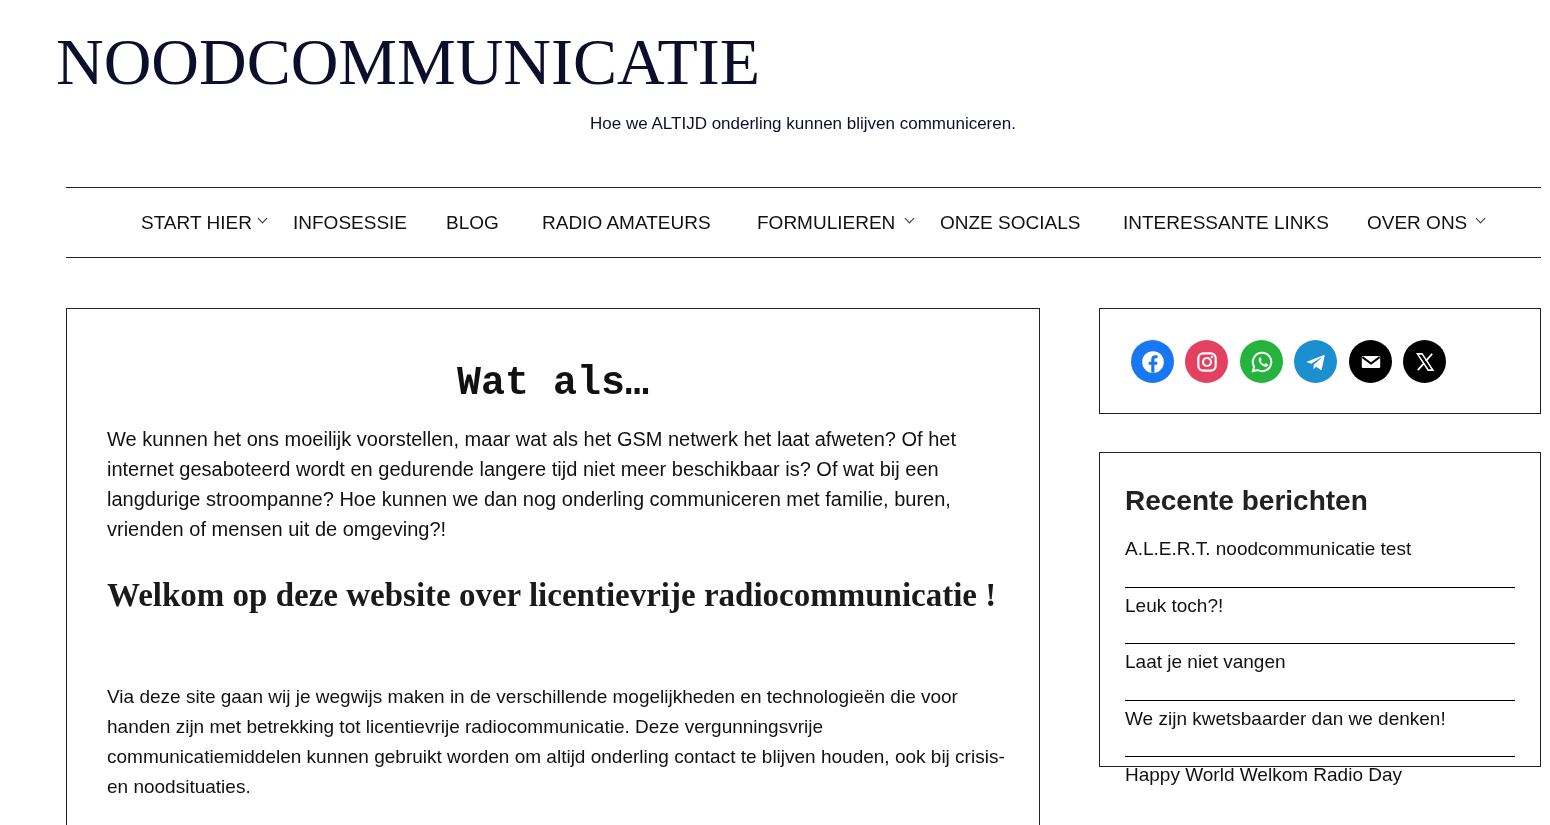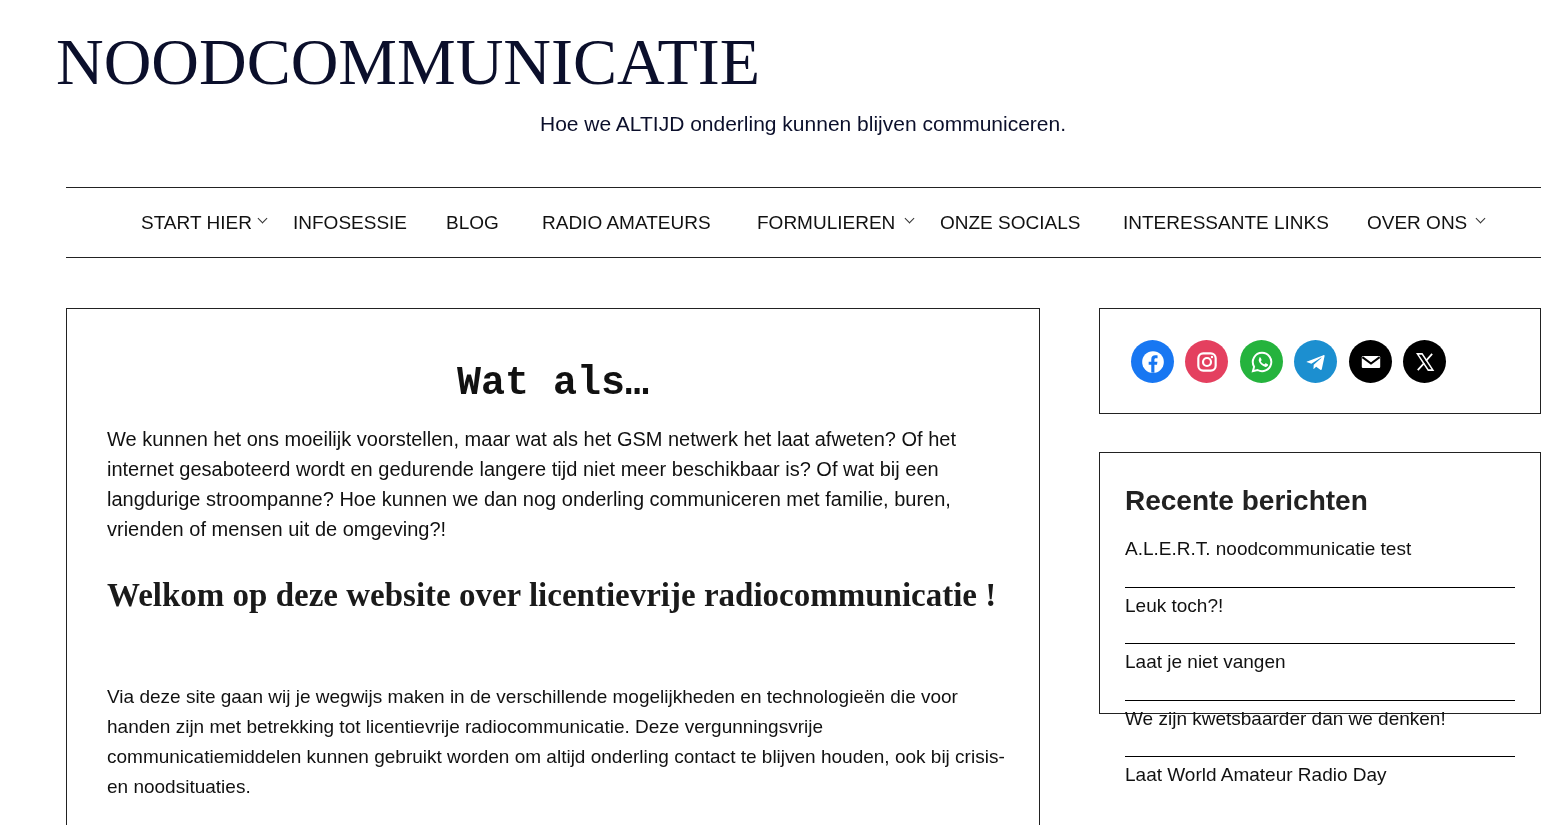--- a/index.html
+++ b/index.html
@@ -8,21 +8,21 @@
 
   .site-header { position: absolute; left: 0; top: 0; width: 1550px; text-align: center; }
   .site-title {
     position: absolute; left: 0; width: 1550px; top: 24px;
     font-family: "Liberation Serif", "DejaVu Serif", serif;
     font-size: 66px; line-height: 76px; color: #0b0f2b; letter-spacing: 0px;
     text-align: left; padding-left: 56px;
   }
   .site-tagline {
     position: absolute; left: 0; width: 1550px; top: 112px;
-    font-size: 21px; line-height: 24px; color: #0b0f2b; text-align: center; padding-left: 56px;
+    font-size: 17px; line-height: 24px; color: #0b0f2b; text-align: center; padding-left: 56px;
   }
 
   .main-nav {
     position: absolute; left: 66px; top: 187px; width: 1475px; height: 71px;
     border-top: 1.5px solid #222; border-bottom: 1.5px solid #222;
   }
   .nav-item {
     position: absolute; top: 0; height: 69px; line-height: 69px;
     font-size: 19px; color: #111; text-transform: uppercase; white-space: nowrap;
     cursor: pointer;
@@ -57,21 +57,21 @@
     position: absolute; left: 1099px; top: 308px; width: 442px; height: 106px;
     border: 1.3px solid #222;
   }
   .social-icon {
     position: absolute; top: 31px; width: 43px; height: 43px; border-radius: 50%;
     display: flex; align-items: center; justify-content: center; cursor: pointer;
   }
   .social-icon svg { width: 26px; height: 26px; }
 
   .recent-box {
-    position: absolute; left: 1099px; top: 452px; width: 442px; height: 262px;
+    position: absolute; left: 1099px; top: 452px; width: 442px; height: 315px;
     border: 1.3px solid #222;
   }
   .recent-title {
     position: absolute; left: 25px; top: 30px; font-size: 28px; line-height: 36px; color: #222;
   }
   .recent-list { position: absolute; left: 25px; top: 78px; width: 390px; list-style: none; }
   .recent-item {
     height: 56.5px; line-height: 36px; font-size: 19px; color: #111;
     border-bottom: 1px solid #000000; cursor: pointer;
   }
@@ -168,15 +168,15 @@
   </a>
 </aside>
 
 <aside class="recent-box">
   <h2 class="recent-title">Recente berichten</h2>
   <ul class="recent-list">
     <li class="recent-item">A.L.E.R.T. noodcommunicatie test</li>
     <li class="recent-item">Leuk toch?!</li>
     <li class="recent-item">Laat je niet vangen</li>
     <li class="recent-item">We zijn kwetsbaarder dan we denken!</li>
-    <li class="recent-item">Laat World Amateur Radio Day</li>
+    <li class="recent-item">Happy World Welkom Radio Day</li>
   </ul>
 </aside>
 
 </body></html>

